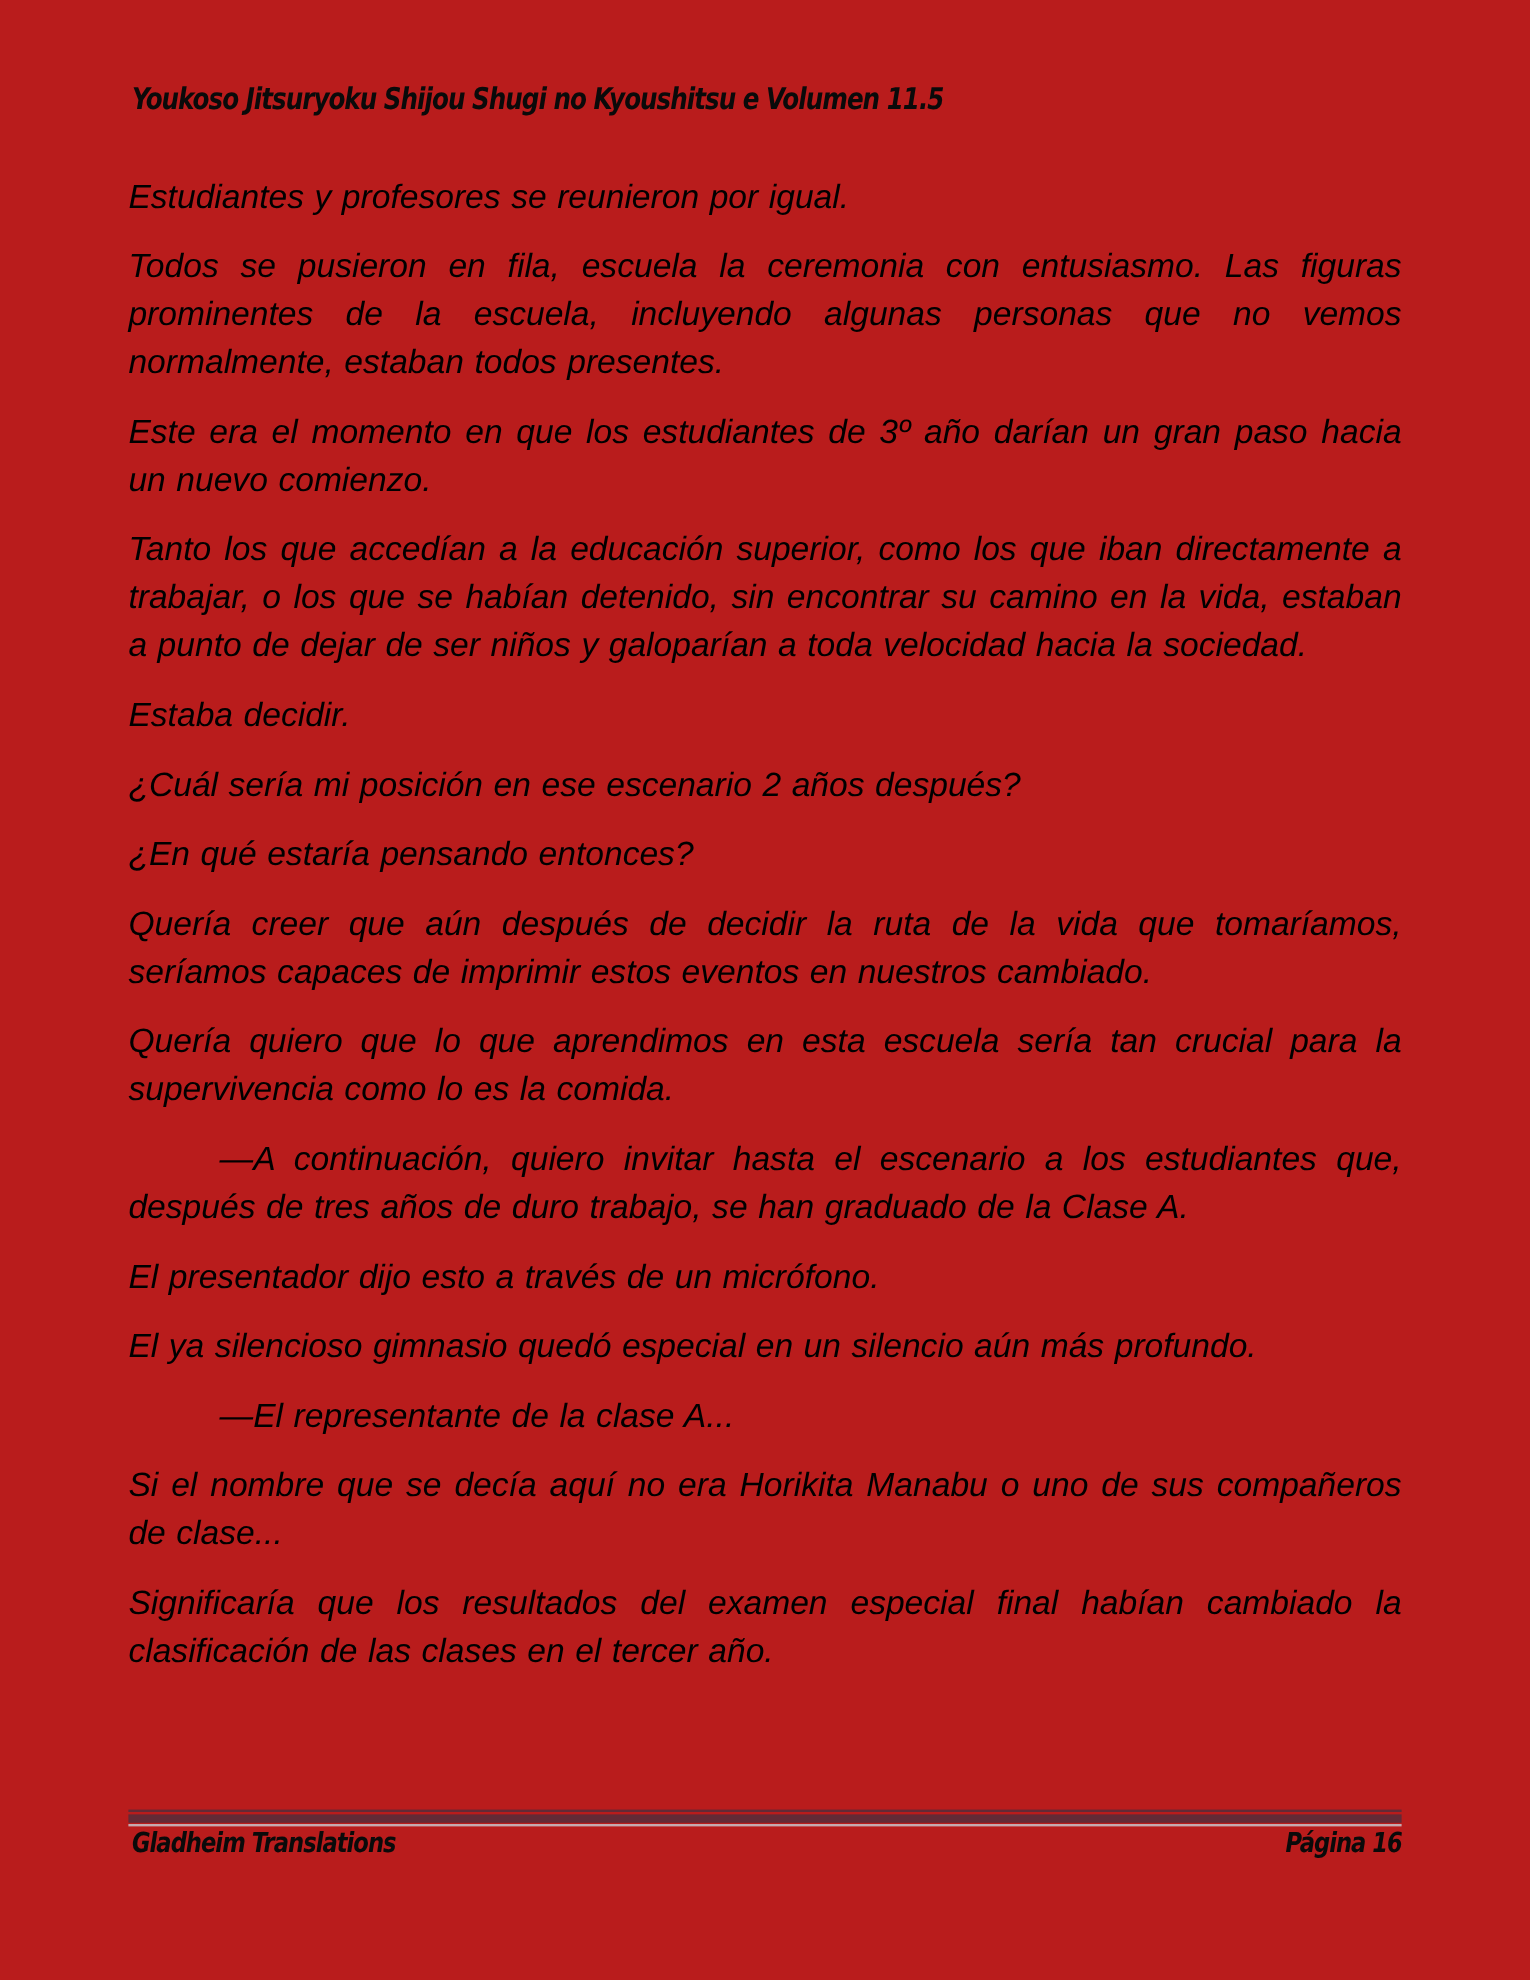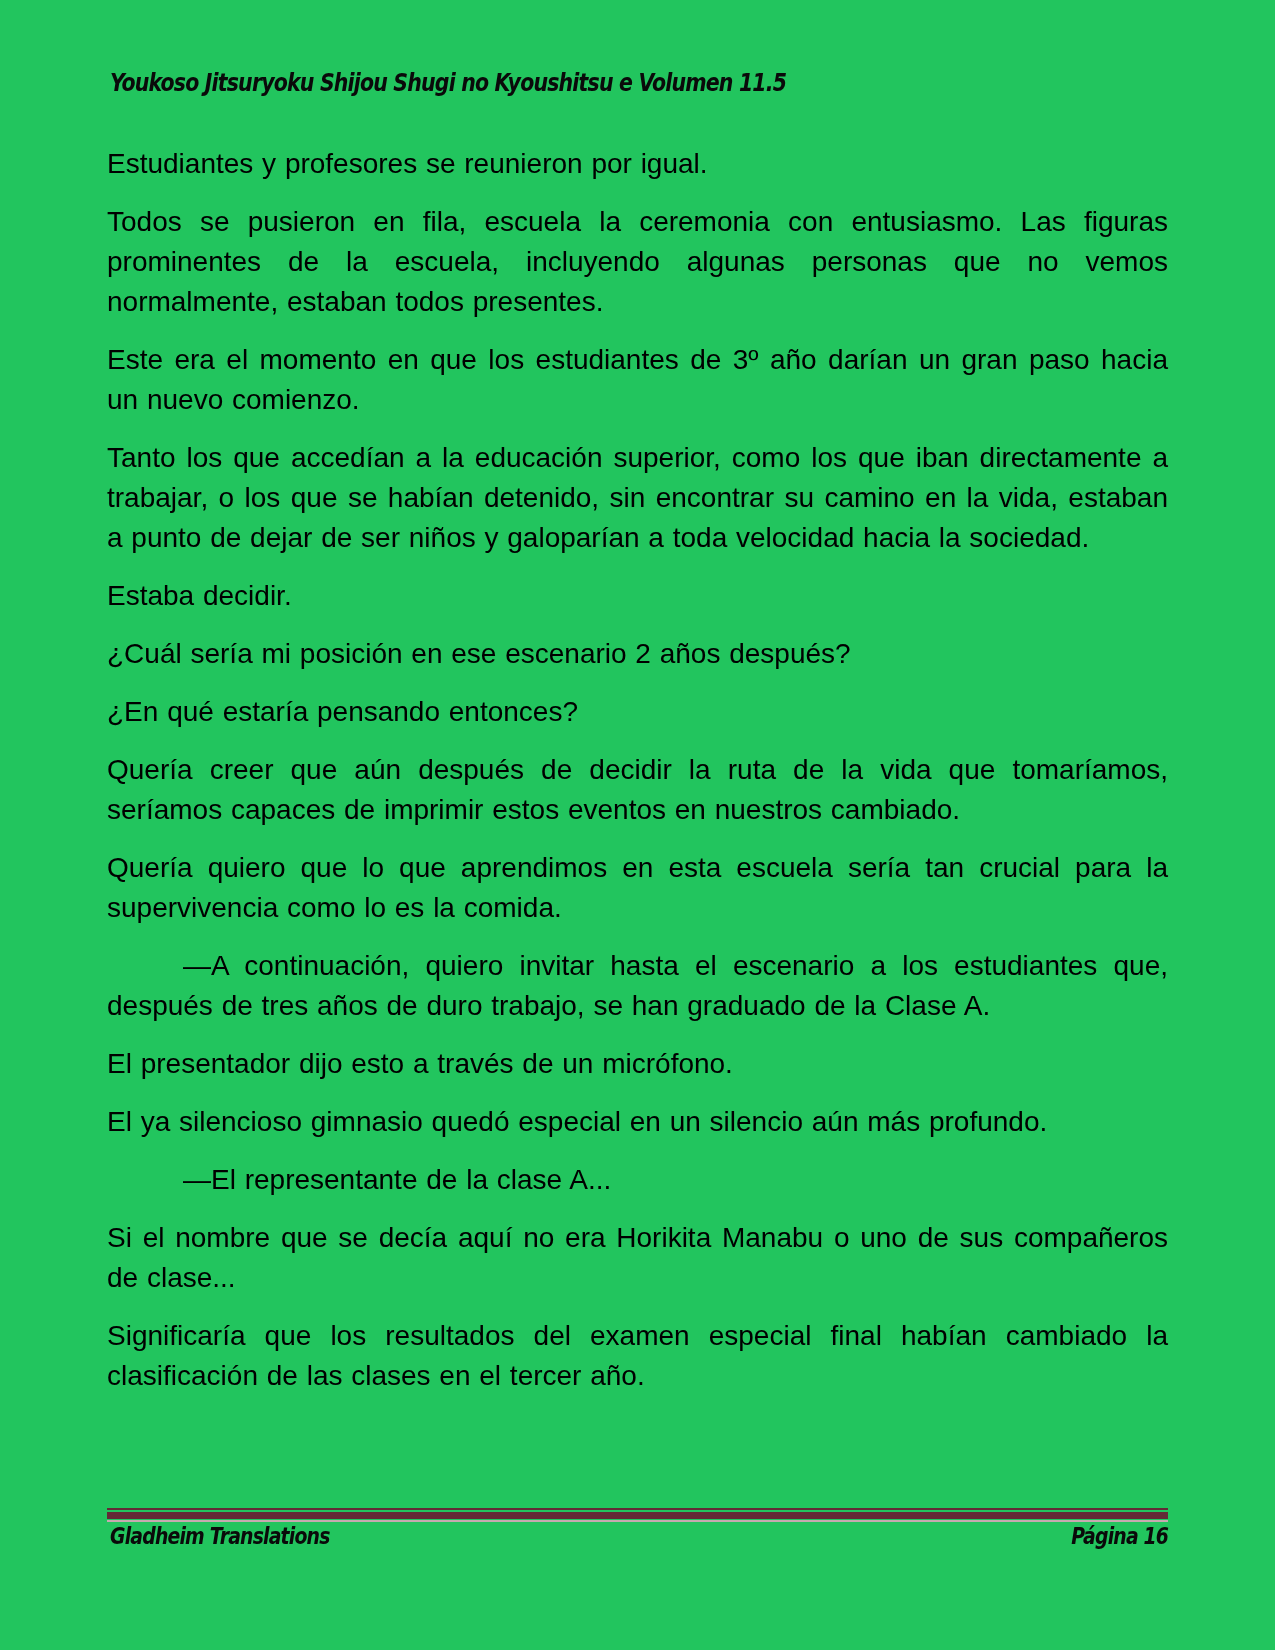--- a/index.html
+++ b/index.html
@@ -4,21 +4,21 @@
 <style>
   html, body {
     margin: 0;
     padding: 0;
     background: #ffffff;
   }
   .page {
     position: relative;
     width: 1275px;
     height: 1650px;
-    background: #22c55e;
+    background: #b91c1c;
     overflow: hidden;
     font-family: "Liberation Sans", sans-serif;
     color: #000000;
   }
 
   
   .header {
     position: absolute;
     top: 68px;
     left: 110px;
@@ -44,20 +44,21 @@
     left: 107px;
     width: 1061px;
   }
   .para {
     font-size: 28px;
     line-height: 40px;
     margin: 0 0 18px 0;
     text-align: justify;
     text-align-last: left;
     word-spacing: 1px;
+    font-style: italic;
   }
   .para.indent {
     text-indent: 76px;
   }
 
   
   .footer-rule {
     position: absolute;
     left: 107px;
     width: 1061px;

